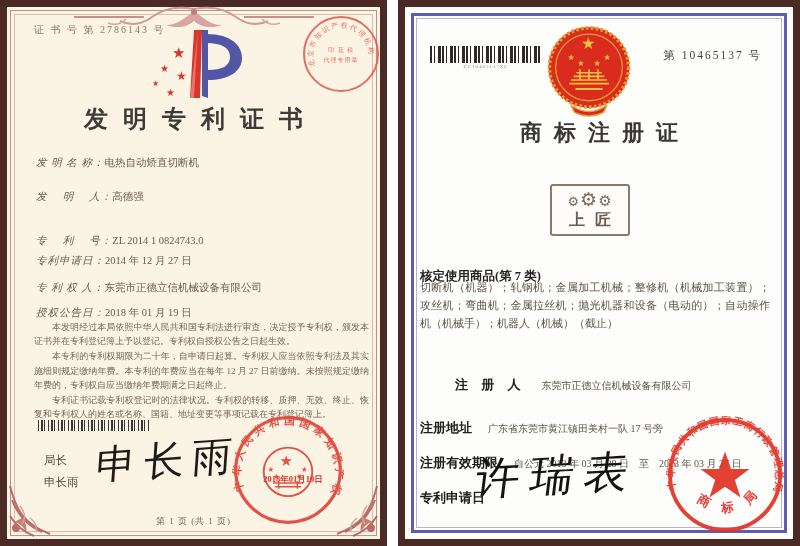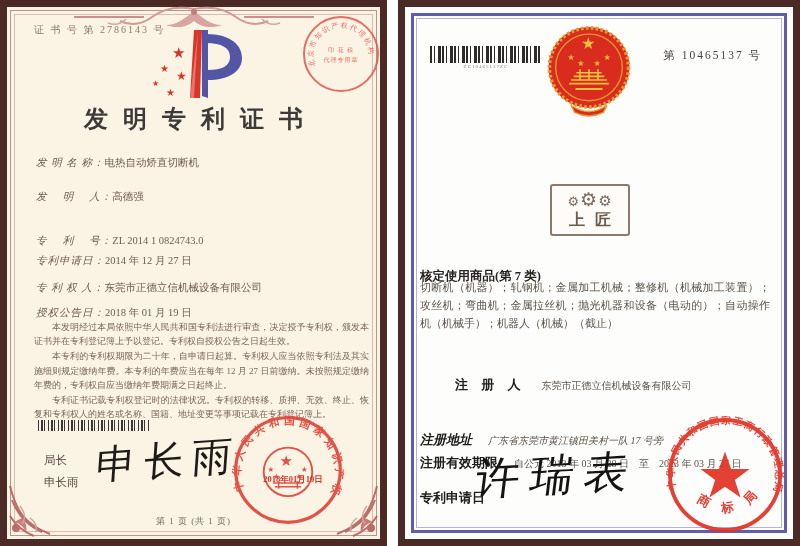--- a/index.html
+++ b/index.html
@@ -195,34 +195,35 @@
       <text x="26" y="40" font-size="9" fill="#f6c23c">★</text>
       <text x="37" y="46" font-size="9" fill="#f6c23c">★</text>
       <text x="55" y="46" font-size="9" fill="#f6c23c">★</text>
       <text x="66" y="40" font-size="9" fill="#f6c23c">★</text>
       <path d="M30,62 h40 M33,58 h34 M36,54 h28 M40,50 v12 M50,50 v12 M60,50 v12 M28,66 h44" stroke="#f6c23c" stroke-width="1.8" fill="none"></path>
       <path d="M35,72 h30" stroke="#f6c23c" stroke-width="2.2"></path>
     </svg>
 
     <div class="tm-number nw">第  10465137  号</div>
 
+    <div class="tm-title">商标注册证</div>
 
     <div class="tm-mark">
       <div class="gears"><span class="g1">⚙</span><span class="g2">⚙</span><span class="g3">⚙</span></div>
       <div class="mk-txt">上匠</div>
     </div>
 
     <div class="tm-sec-title">核定使用商品(第 7 类)</div>
     <div class="tm-goods">切断机（机器）；轧钢机；金属加工机械；整修机（机械加工装置）；攻丝机；弯曲机；金属拉丝机；抛光机器和设备（电动的）；自动操作机（机械手）；机器人（机械）（截止）</div>
 
     <div class="tm-row" style="top:375px;">
       <span class="lab sp">注 册 人</span>
       <span class="val">东莞市正德立信机械设备有限公司</span>
     </div>
-    <div class="tm-row" style="top:430px;font-style:italic;">
+    <div class="tm-row" style="top:418px;">
       <span class="lab">注册地址</span>
       <span class="val">广东省东莞市黄江镇田美村一队 17 号旁</span>
     </div>
     <div class="tm-row" style="top:453px;">
       <span class="lab">注册有效期限</span>
       <span class="val">自公元  2013 年 03 月 28 日　至　2023 年 03 月 27 日</span>
     </div>
     <div class="tm-row" style="top:488px;">
       <span class="lab">专利申请日</span>
     </div>

